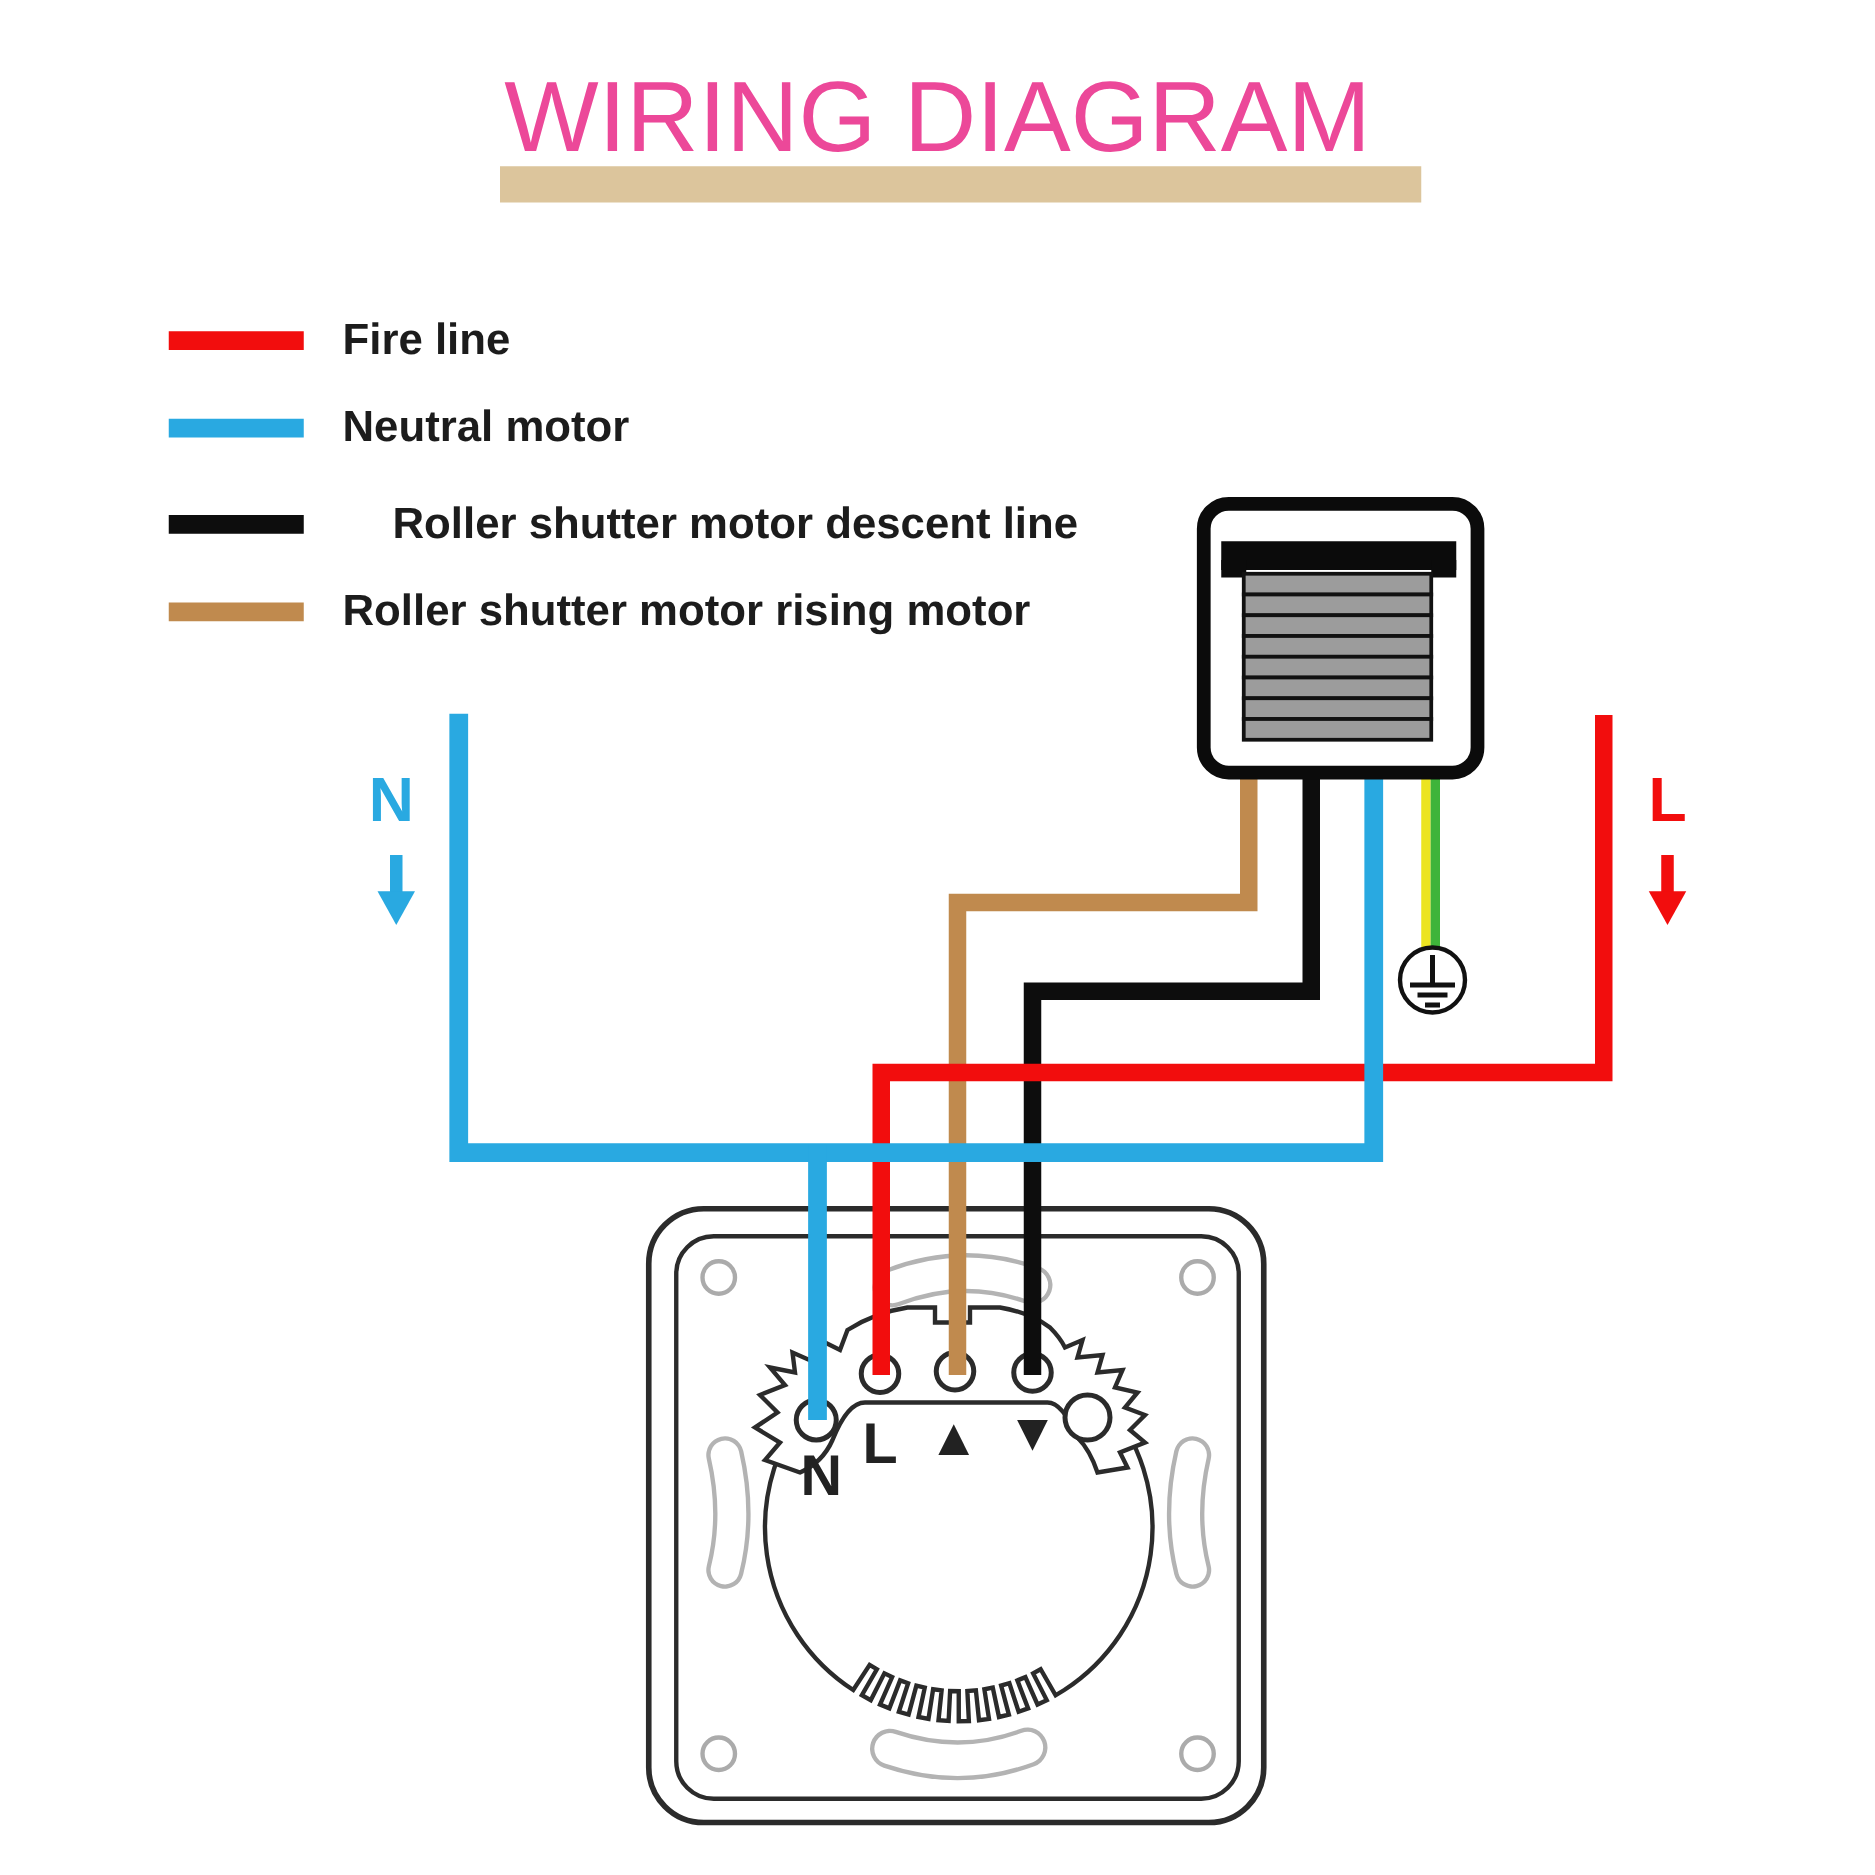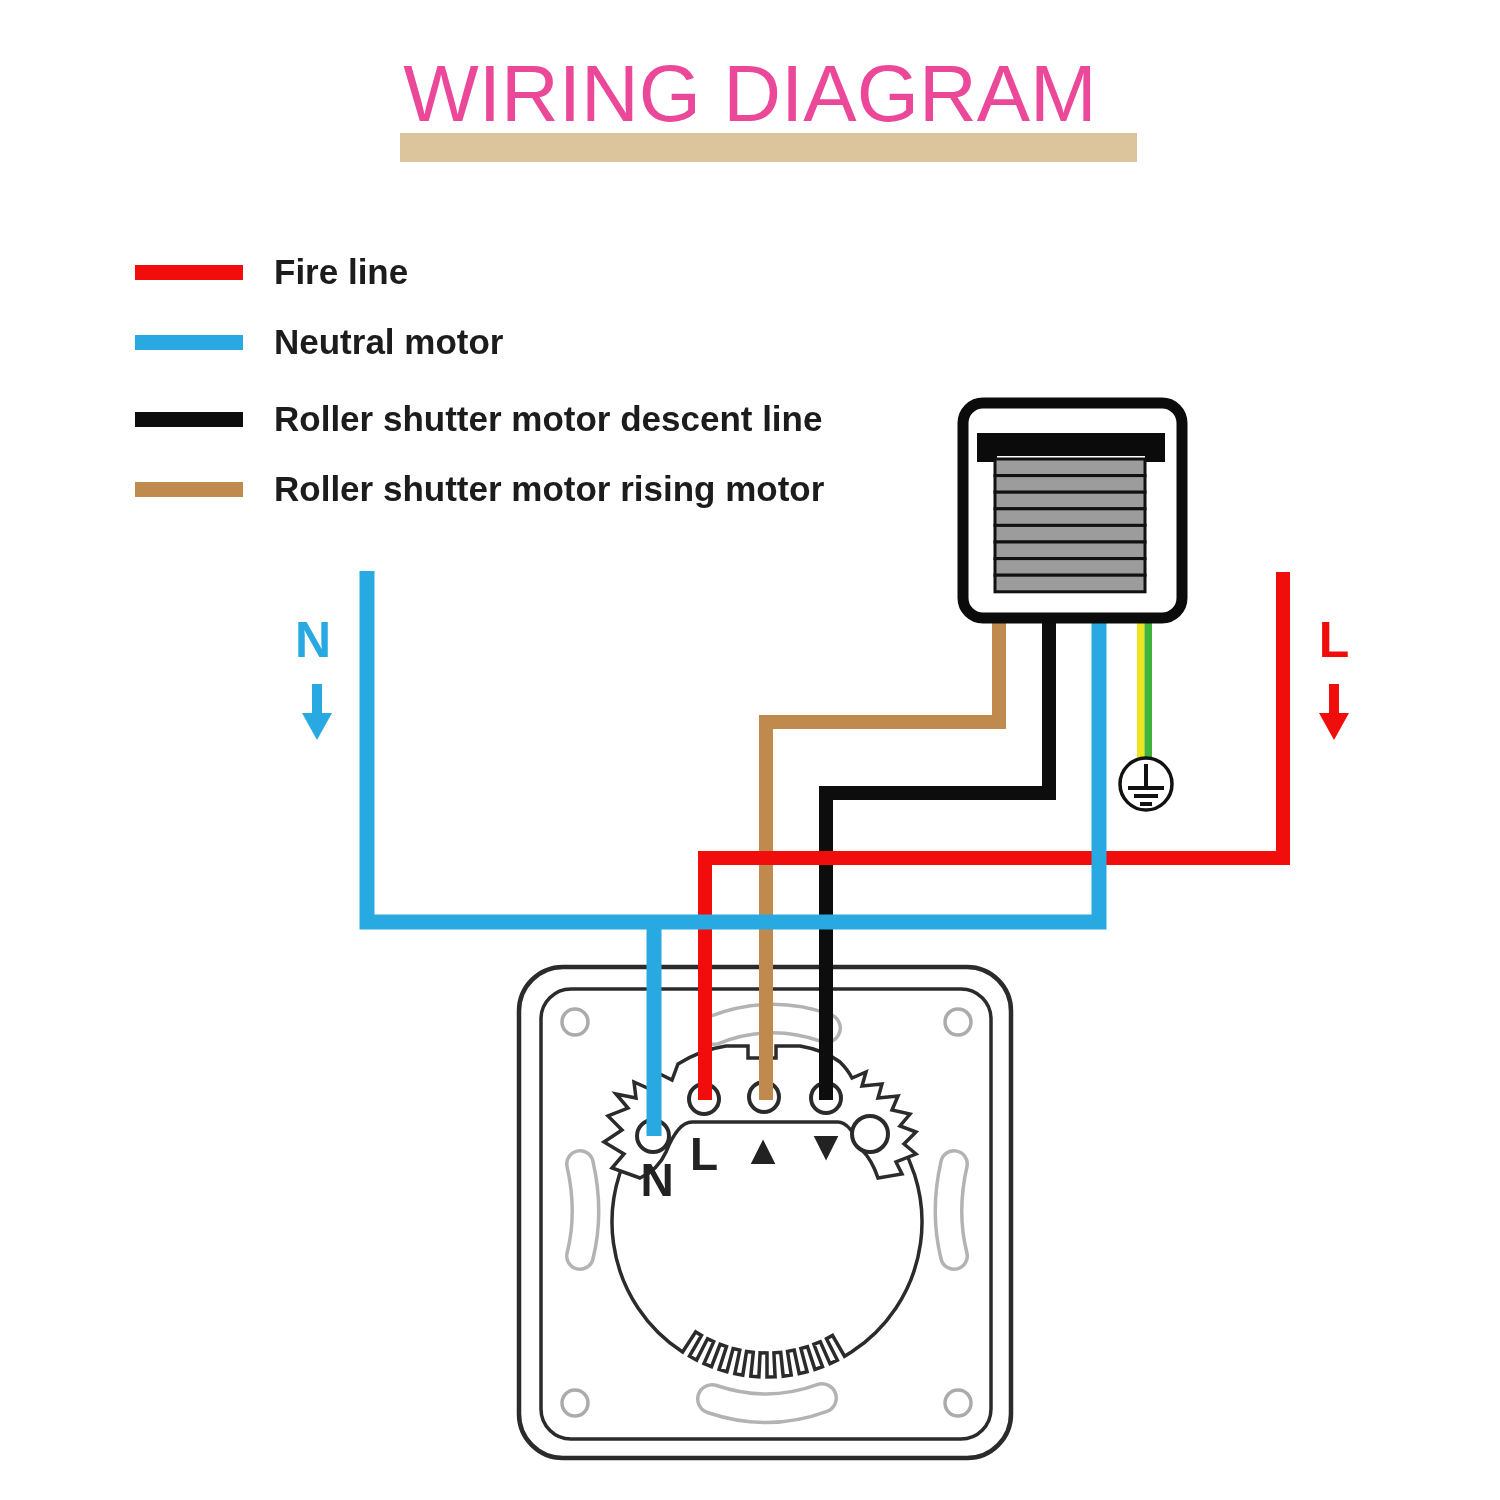--- a/index.html
+++ b/index.html
@@ -6,21 +6,21 @@
   body{width:1500px;height:1500px;background:#ffffff;position:relative;overflow:hidden;
        font-family:"Liberation Sans", sans-serif;}
   
   .title-bar{position:absolute;left:400px;top:133px;width:737px;height:29px;background:#dcc59c;}
   .title-text{position:absolute;left:0;top:46px;width:1500px;text-align:center;
               font-size:80px;font-weight:normal;letter-spacing:0px;color:#ec4899;line-height:96px;}
   
   .legend-row{position:absolute;left:135px;height:36px;display:flex;align-items:center;}
   .legend-row .sw{width:108px;height:15px;margin-right:31px;flex:0 0 auto;}
   .legend-row .lb{font-size:35px;font-weight:600;color:#1c1c1c;white-space:nowrap;}
-  .r1{top:254px;} .r2{top:324px;} .r3{top:401px;} .r4{top:471px;}
+  .r1{top:254px;} .r2{top:324px;} .r3{top:401px;gap:40px;} .r4{top:471px;}
   .sw-red{background:#f20d0d;} .sw-blue{background:#29a9e1;}
   .sw-black{background:#0d0d0d;} .sw-tan{background:#c08a4e;}
   svg{position:absolute;left:0;top:0;}
   text{font-family:"Liberation Sans", sans-serif;}
 </style>
 </head>
 <body>
 
 <div class="title-bar"></div>
 <div class="title-text">WIRING DIAGRAM</div>

